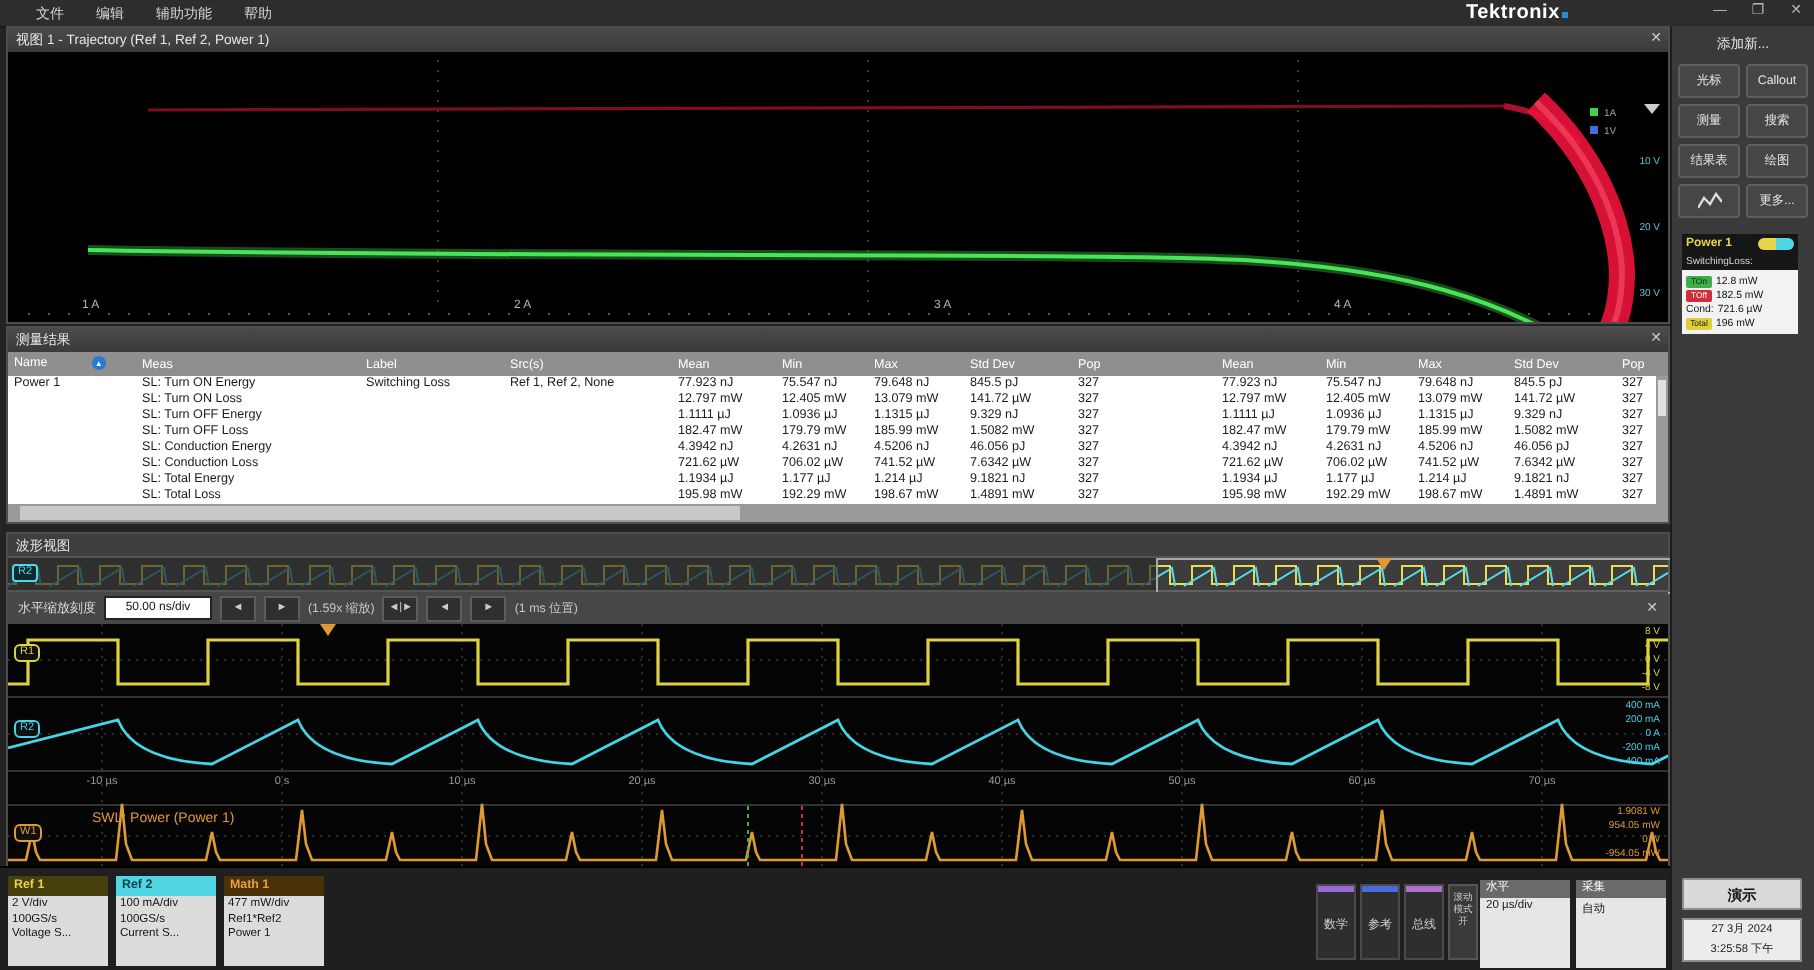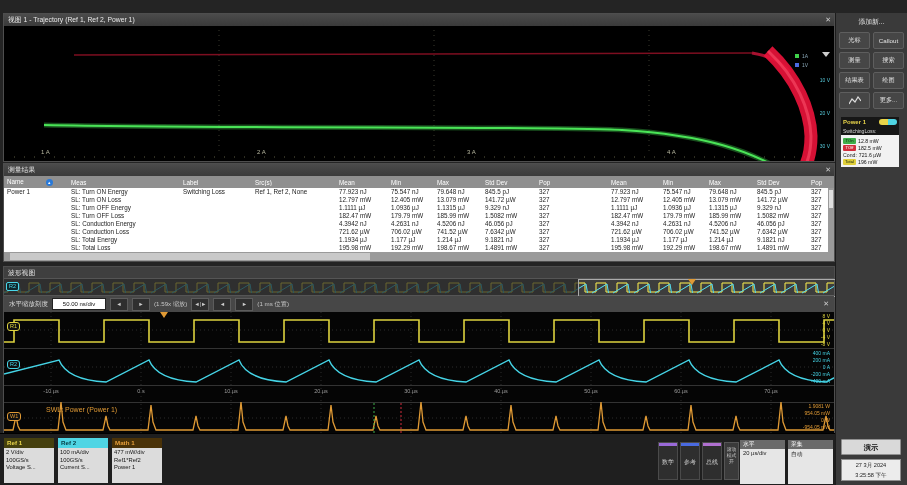--- a/index.html
+++ b/index.html
@@ -82,20 +82,34 @@
   .plabel{font-size:5.2px;color:#222;}
   .pval{font-size:5.2px;color:#111;white-space:nowrap;}
   .demobtn{position:absolute;left:841px;top:439px;width:60px;height:16px;background:#d9d9d9;border:1px solid #8f8f8f;box-sizing:border-box;color:#111;font-size:7.2px;font-weight:bold;text-align:center;line-height:15px;border-radius:1px;}
   .dtbox{position:absolute;left:841px;top:459px;width:60px;height:22px;background:#ececec;border:1px solid #8f8f8f;box-sizing:border-box;color:#222;font-size:5.6px;text-align:center;line-height:10px;}
 </style>
 </head>
 <body>
 
 <div class="screen">
 
+  <div class="menubar">
+    <div class="menuitems" id="menu-items">
+        <div class="mi" style="display: inline;">文件</div>
+        <div class="mi" style="display: inline;">编辑</div>
+        <div class="mi" style="display: inline;">辅助功能</div>
+        <div class="mi" style="display: inline;">帮助</div>
+      </div>
+    <div class="brand"><span>Tektronix</span><span class="bdot"></span></div>
+    <div class="winctl">
+      <span class="wc">—</span>
+      <span class="wc">❐</span>
+      <span class="wc">✕</span>
+    </div>
+  </div>
 
   <div class="win" id="trajwin">
     <div class="tbar">
       <span class="tl">视图 1 - Trajectory (Ref 1, Ref 2, Power 1)</span>
       <span class="wx">✕</span>
     </div>
     <div class="trajplot">
       <svg id="tsvg" width="830" height="135">
           <line x1="215" y1="4" x2="215" y2="126" stroke="#3a3a2e" stroke-dasharray="1,4"></line>
           <line x1="430" y1="4" x2="430" y2="126" stroke="#3a3a2e" stroke-dasharray="1,4"></line>

